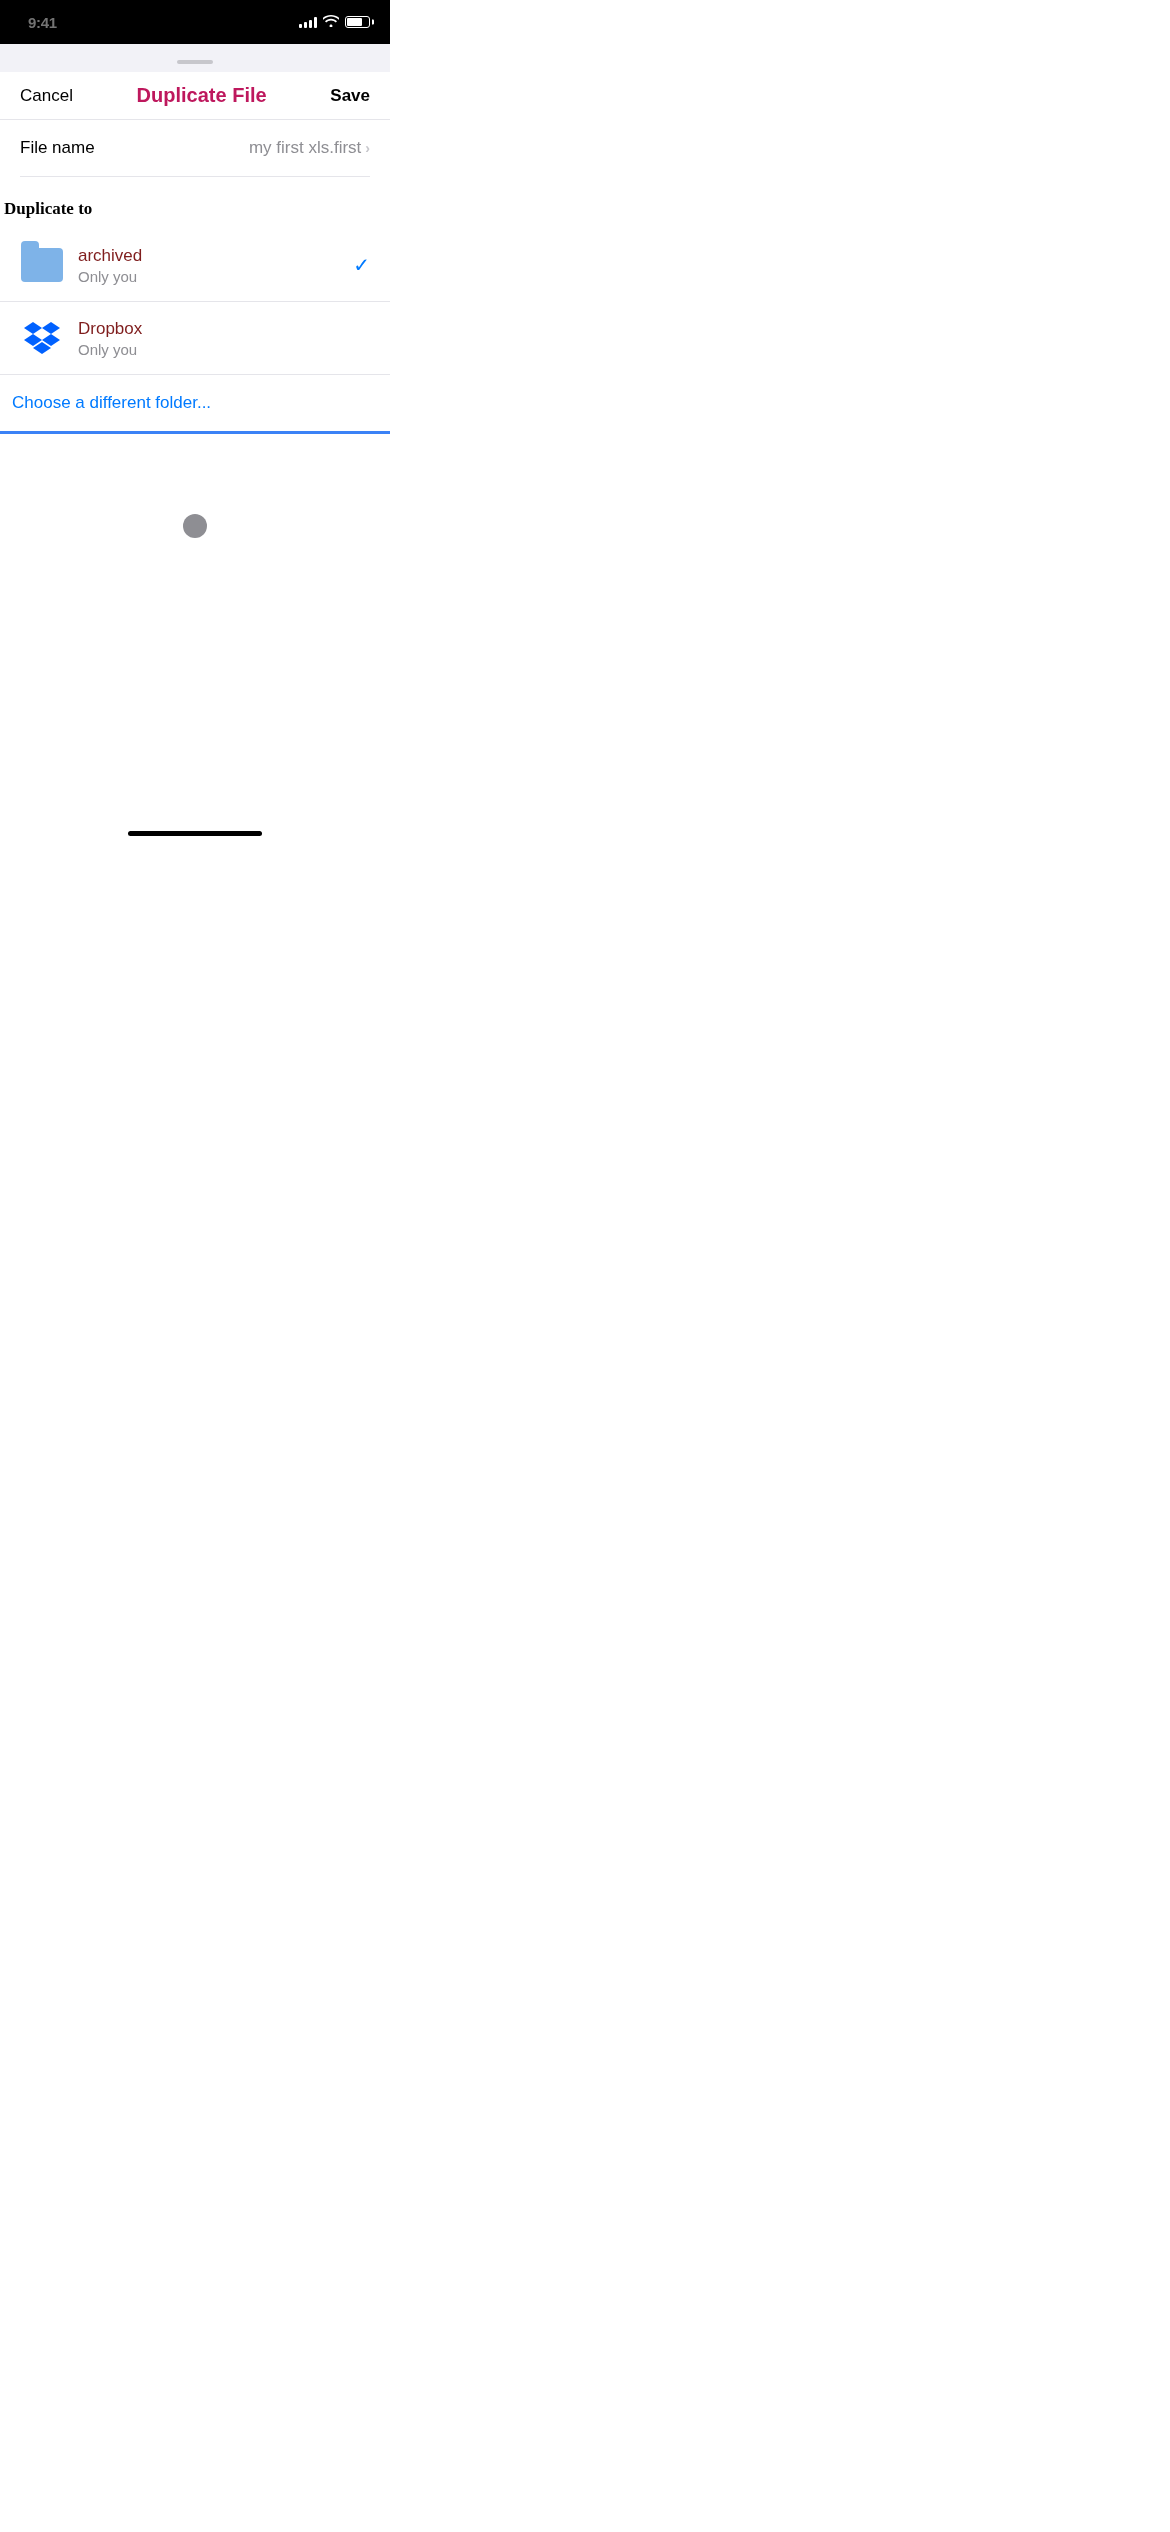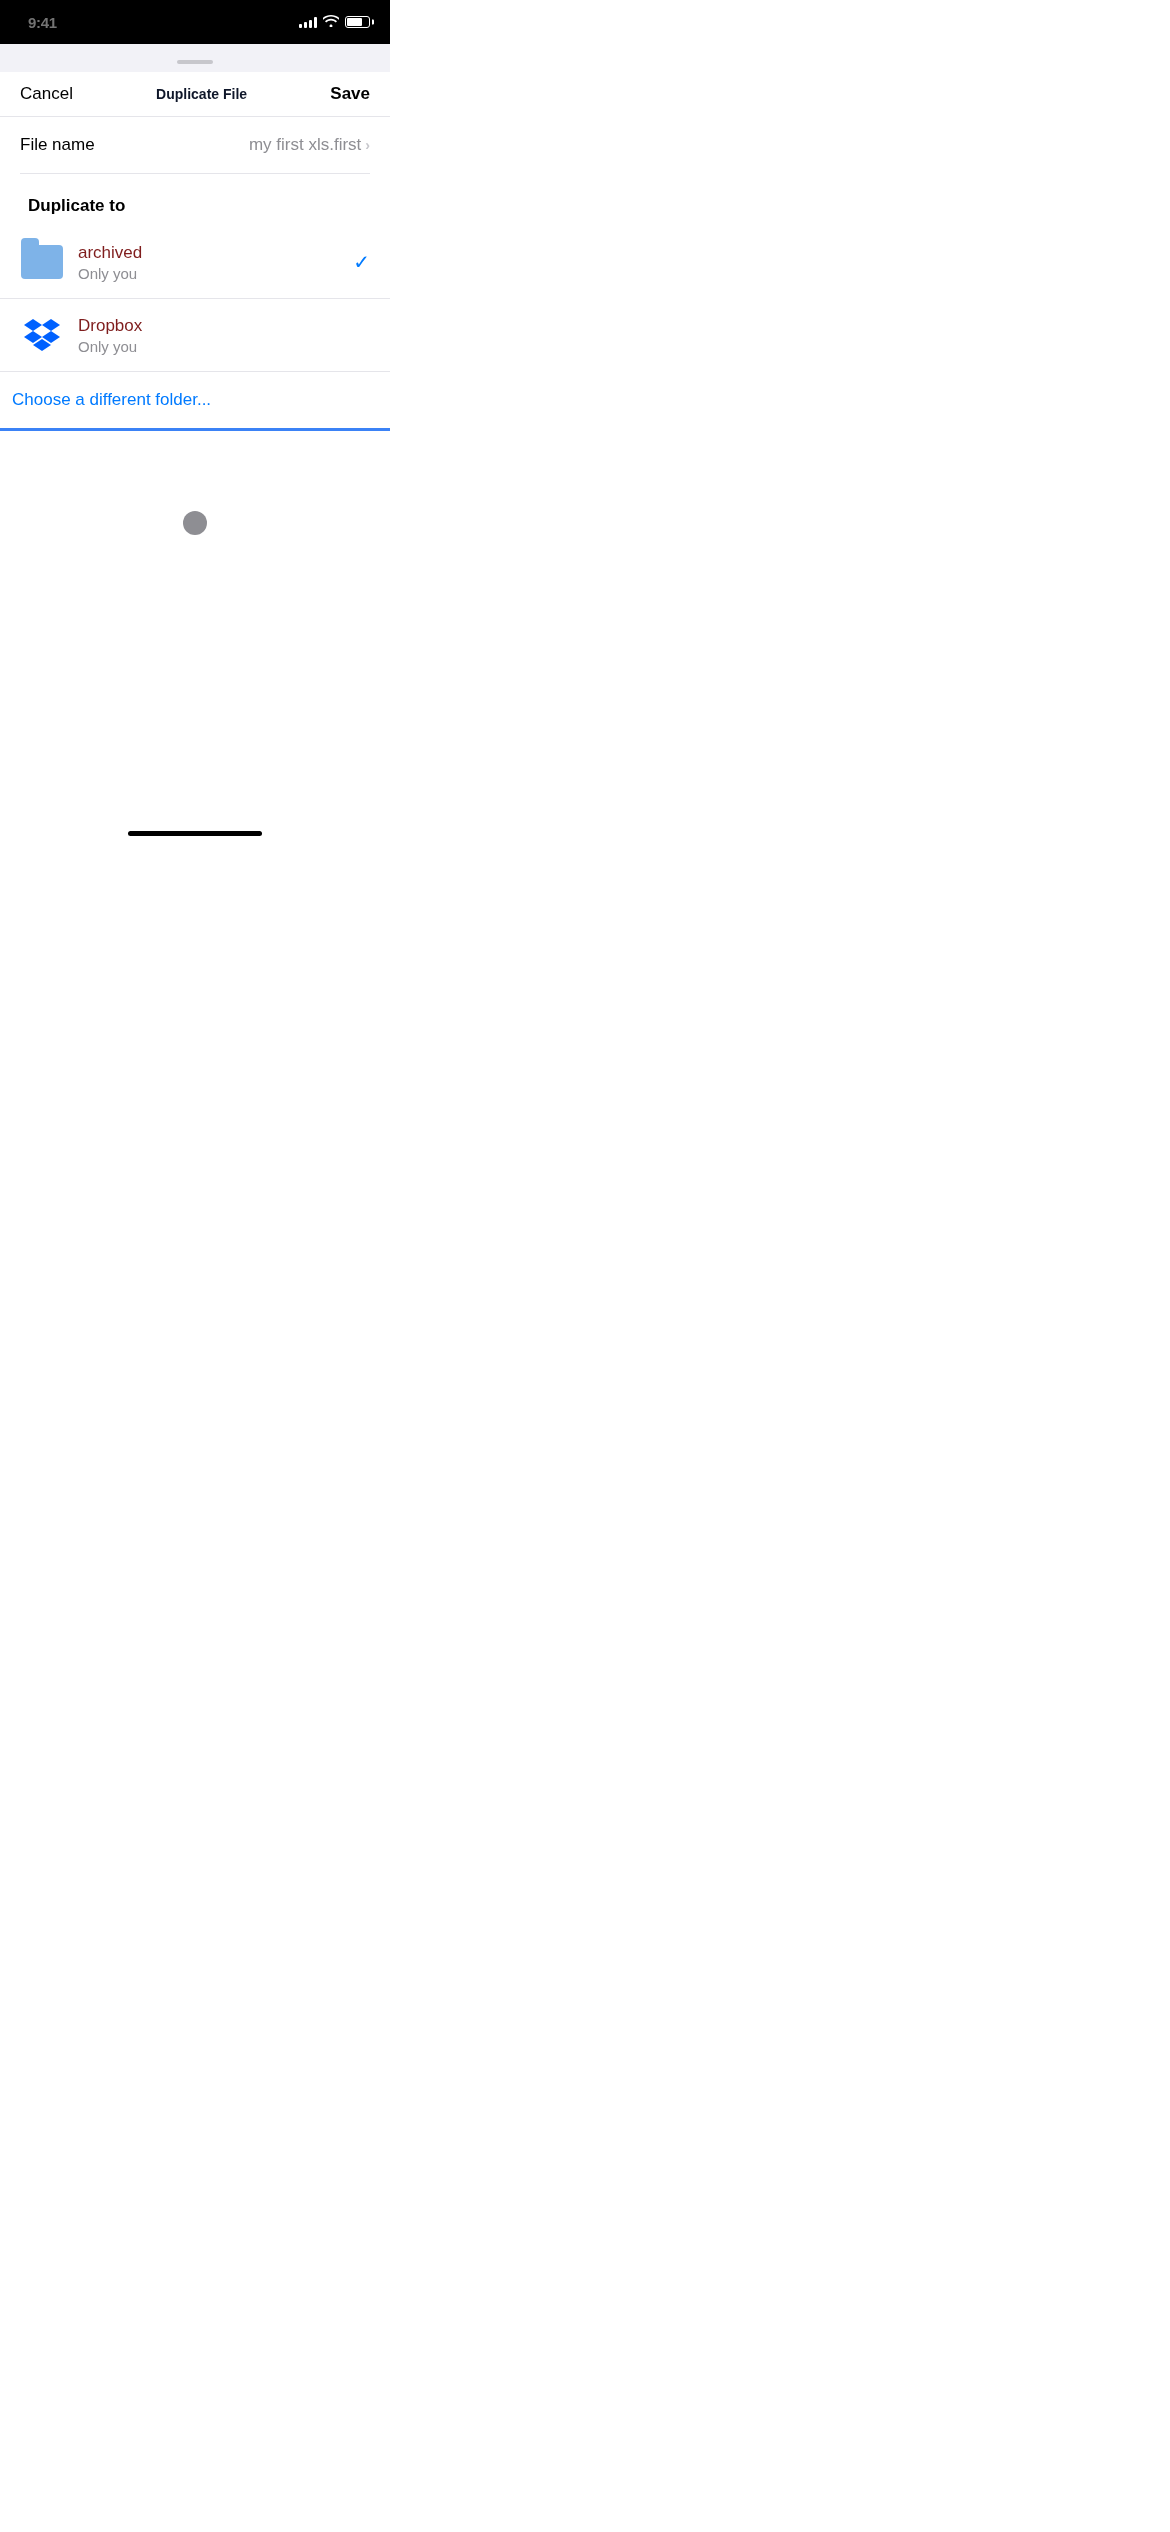--- a/index.html
+++ b/index.html
@@ -122,22 +122,22 @@
     }
 
     .nav-cancel {
       color: #000000;
       font-size: 17px;
       font-weight: 400;
       cursor: pointer;
     }
 
     .nav-title {
-      color: #0f172a;
-      font-size: 14px;
+      color: #be185d;
+      font-size: 20px;
       font-weight: 600;
       text-align: left;
     }
 
     .nav-save {
       color: #000000;
       font-size: 17px;
       font-weight: 700;
       cursor: pointer;
     }
@@ -172,21 +172,22 @@
     }
 
     .chevron-right {
       color: #c7c7cc;
       font-size: 14px;
       font-weight: 600;
     }
 
     
     .duplicate-to-header {
-      padding: 22px 28px 10px;
+      padding: 22px 4px 10px;
+      font-family: Liberation Serif, serif;
     }
 
     .duplicate-to-title {
       font-size: 17px;
       font-weight: 700;
       color: #000000;
     }
 
     
     .folder-list {

